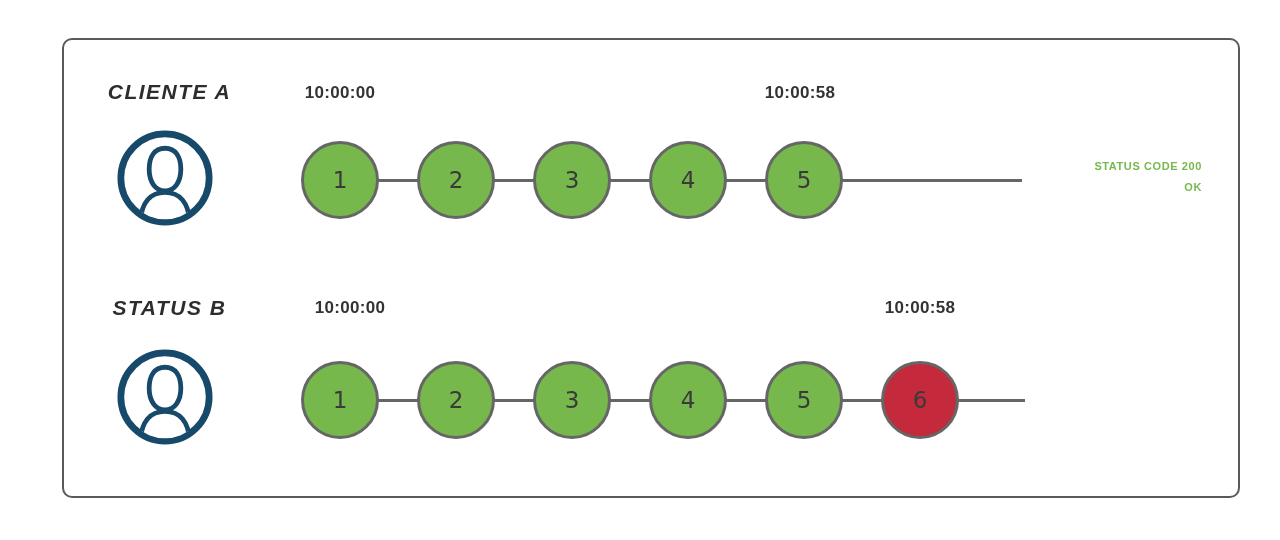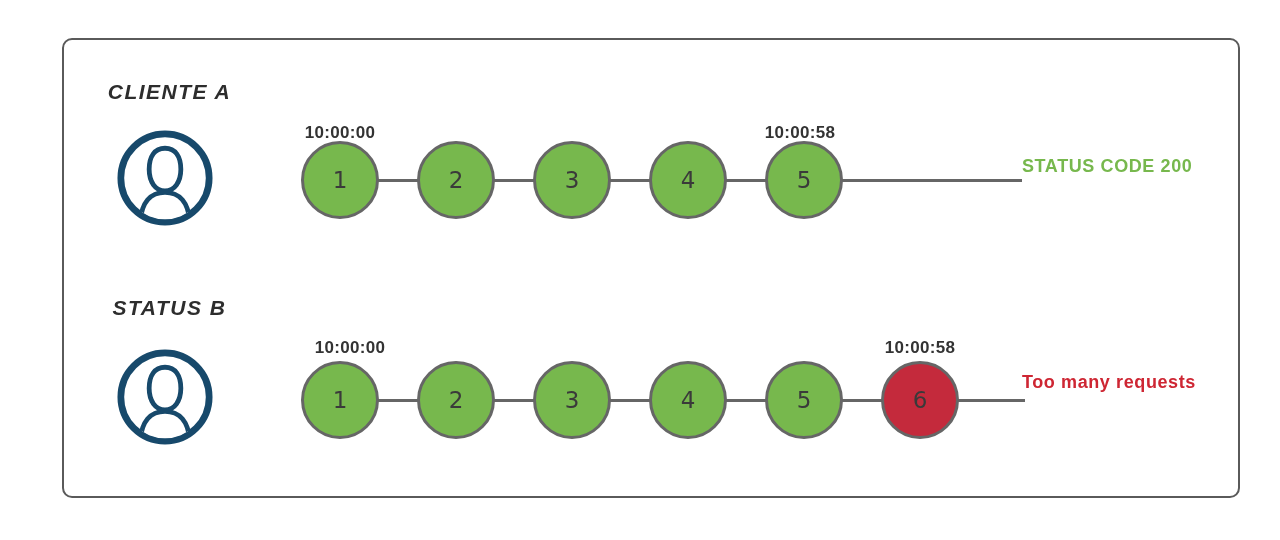--- a/index.html
+++ b/index.html
@@ -49,21 +49,20 @@
   .avatar.row-b{top:349px;}
   .avatar svg{width:100%;height:100%;display:block;}
   .timestamp{
     position:absolute;
     width:120px;
     text-align:center;
     font-size:17px;
     font-weight:bold;
     letter-spacing:0.3px;
     color:var(--ink);
-    margin-top:40px;
   }
   .ts-a-start{left:280px;top:83px;}
   .ts-a-end{left:740px;top:83px;}
   .ts-b-start{left:290px;top:298px;}
   .ts-b-end{left:860px;top:298px;}
   .track{
     position:absolute;
     left:0;width:1280px;height:78px;
   }
   .track-a{top:141px;}
@@ -84,22 +83,22 @@
     justify-content:center;
     font-family:"DejaVu Sans", sans-serif;
     font-size:23px;
     color:#3a3a3a;
   }
   .circle.ok{background:var(--ok);}
   .circle.blocked{background:var(--blocked);}
   .status{
     position:absolute;
     left:1022px;width:180px;
-    text-align:left;
-    font-size:18px;
+    text-align:right;
+    font-size:11px;
     font-weight:bold;
     letter-spacing:0.6px;
     line-height:21px;
   }
   .status-a{top:156px;color:var(--ok-text);}
   .status-b{top:372px;color:var(--err-text);}
 </style>
 </head>
 <body>
 
@@ -132,20 +131,21 @@
         <div class="track-line" style="left: 340px; width: 682px;"></div>
         <div class="circle ok" style="left: 301px;">1</div>
         <div class="circle ok" style="left: 417px;">2</div>
         <div class="circle ok" style="left: 533px;">3</div>
         <div class="circle ok" style="left: 649px;">4</div>
         <div class="circle ok" style="left: 765px;">5</div>
       </div>
 
     <div class="status status-a">
       <div>STATUS CODE 200</div>
+      <div>OK</div>
     </div>
   </section>
 
   <section>
     <div class="client-label row-b">STATUS B</div>
 
     <div class="avatar row-b">
       <svg viewBox="0 0 100 100" aria-hidden="true">
         <defs>
             <clipPath id="clipB">
@@ -167,17 +167,16 @@
         <div class="track-line" style="left: 340px; width: 685px;"></div>
         <div class="circle ok" style="left: 301px;">1</div>
         <div class="circle ok" style="left: 417px;">2</div>
         <div class="circle ok" style="left: 533px;">3</div>
         <div class="circle ok" style="left: 649px;">4</div>
         <div class="circle ok" style="left: 765px;">5</div>
         <div class="circle blocked" style="left: 881px;">6</div>
       </div>
 
     <div class="status status-b">
-      <div>Too many requests</div>
     </div>
   </section>
 
 </div>
 
 </body></html>

